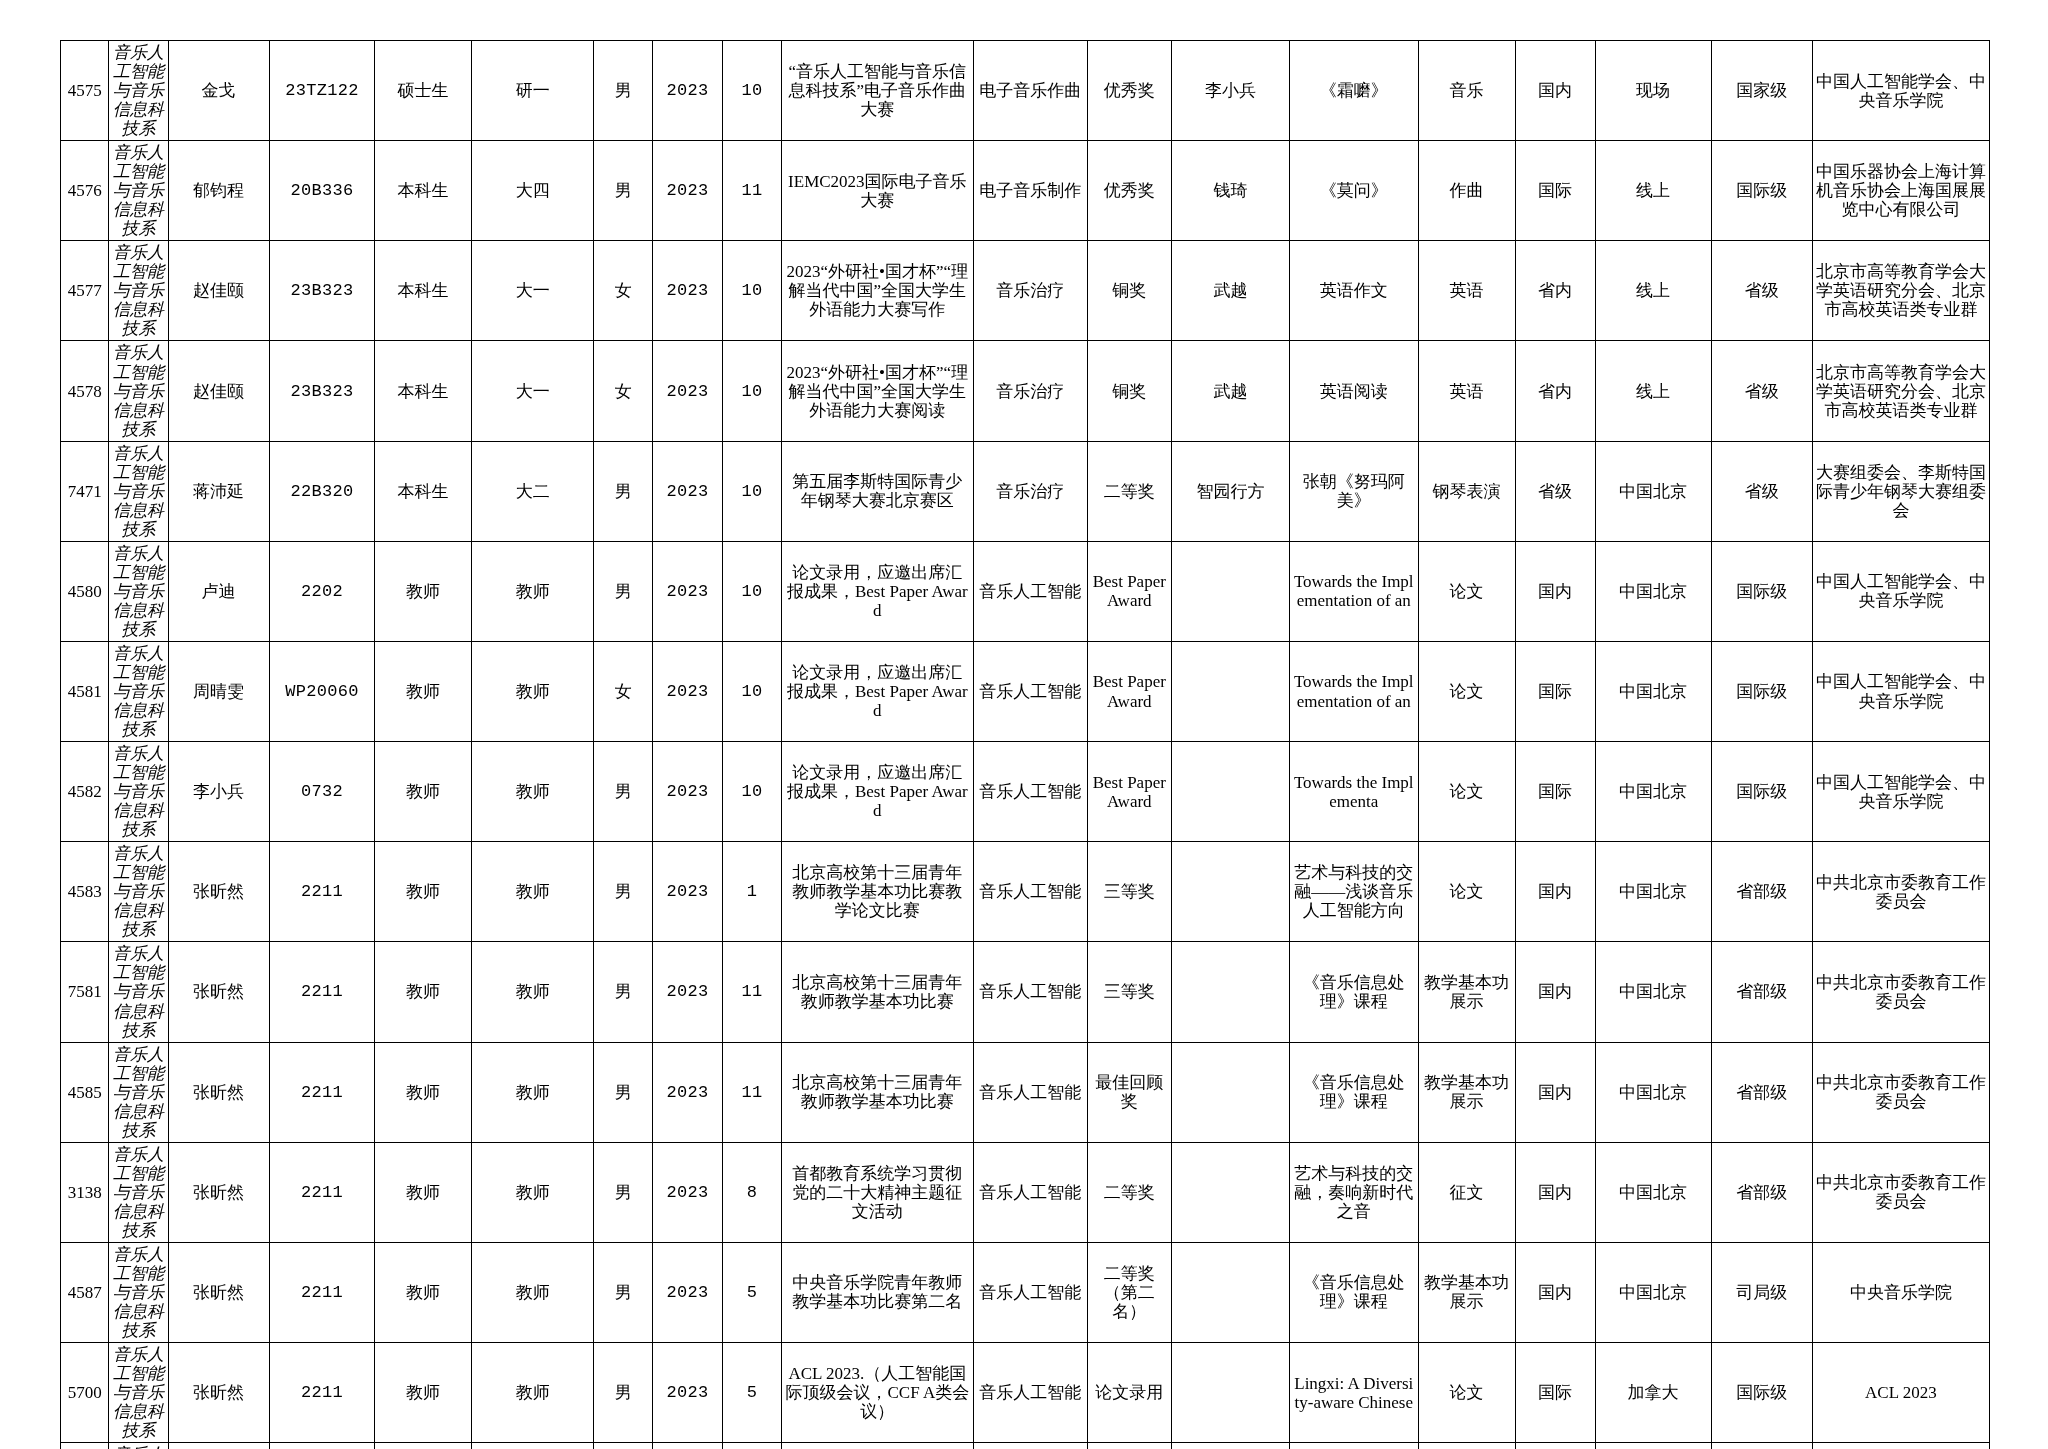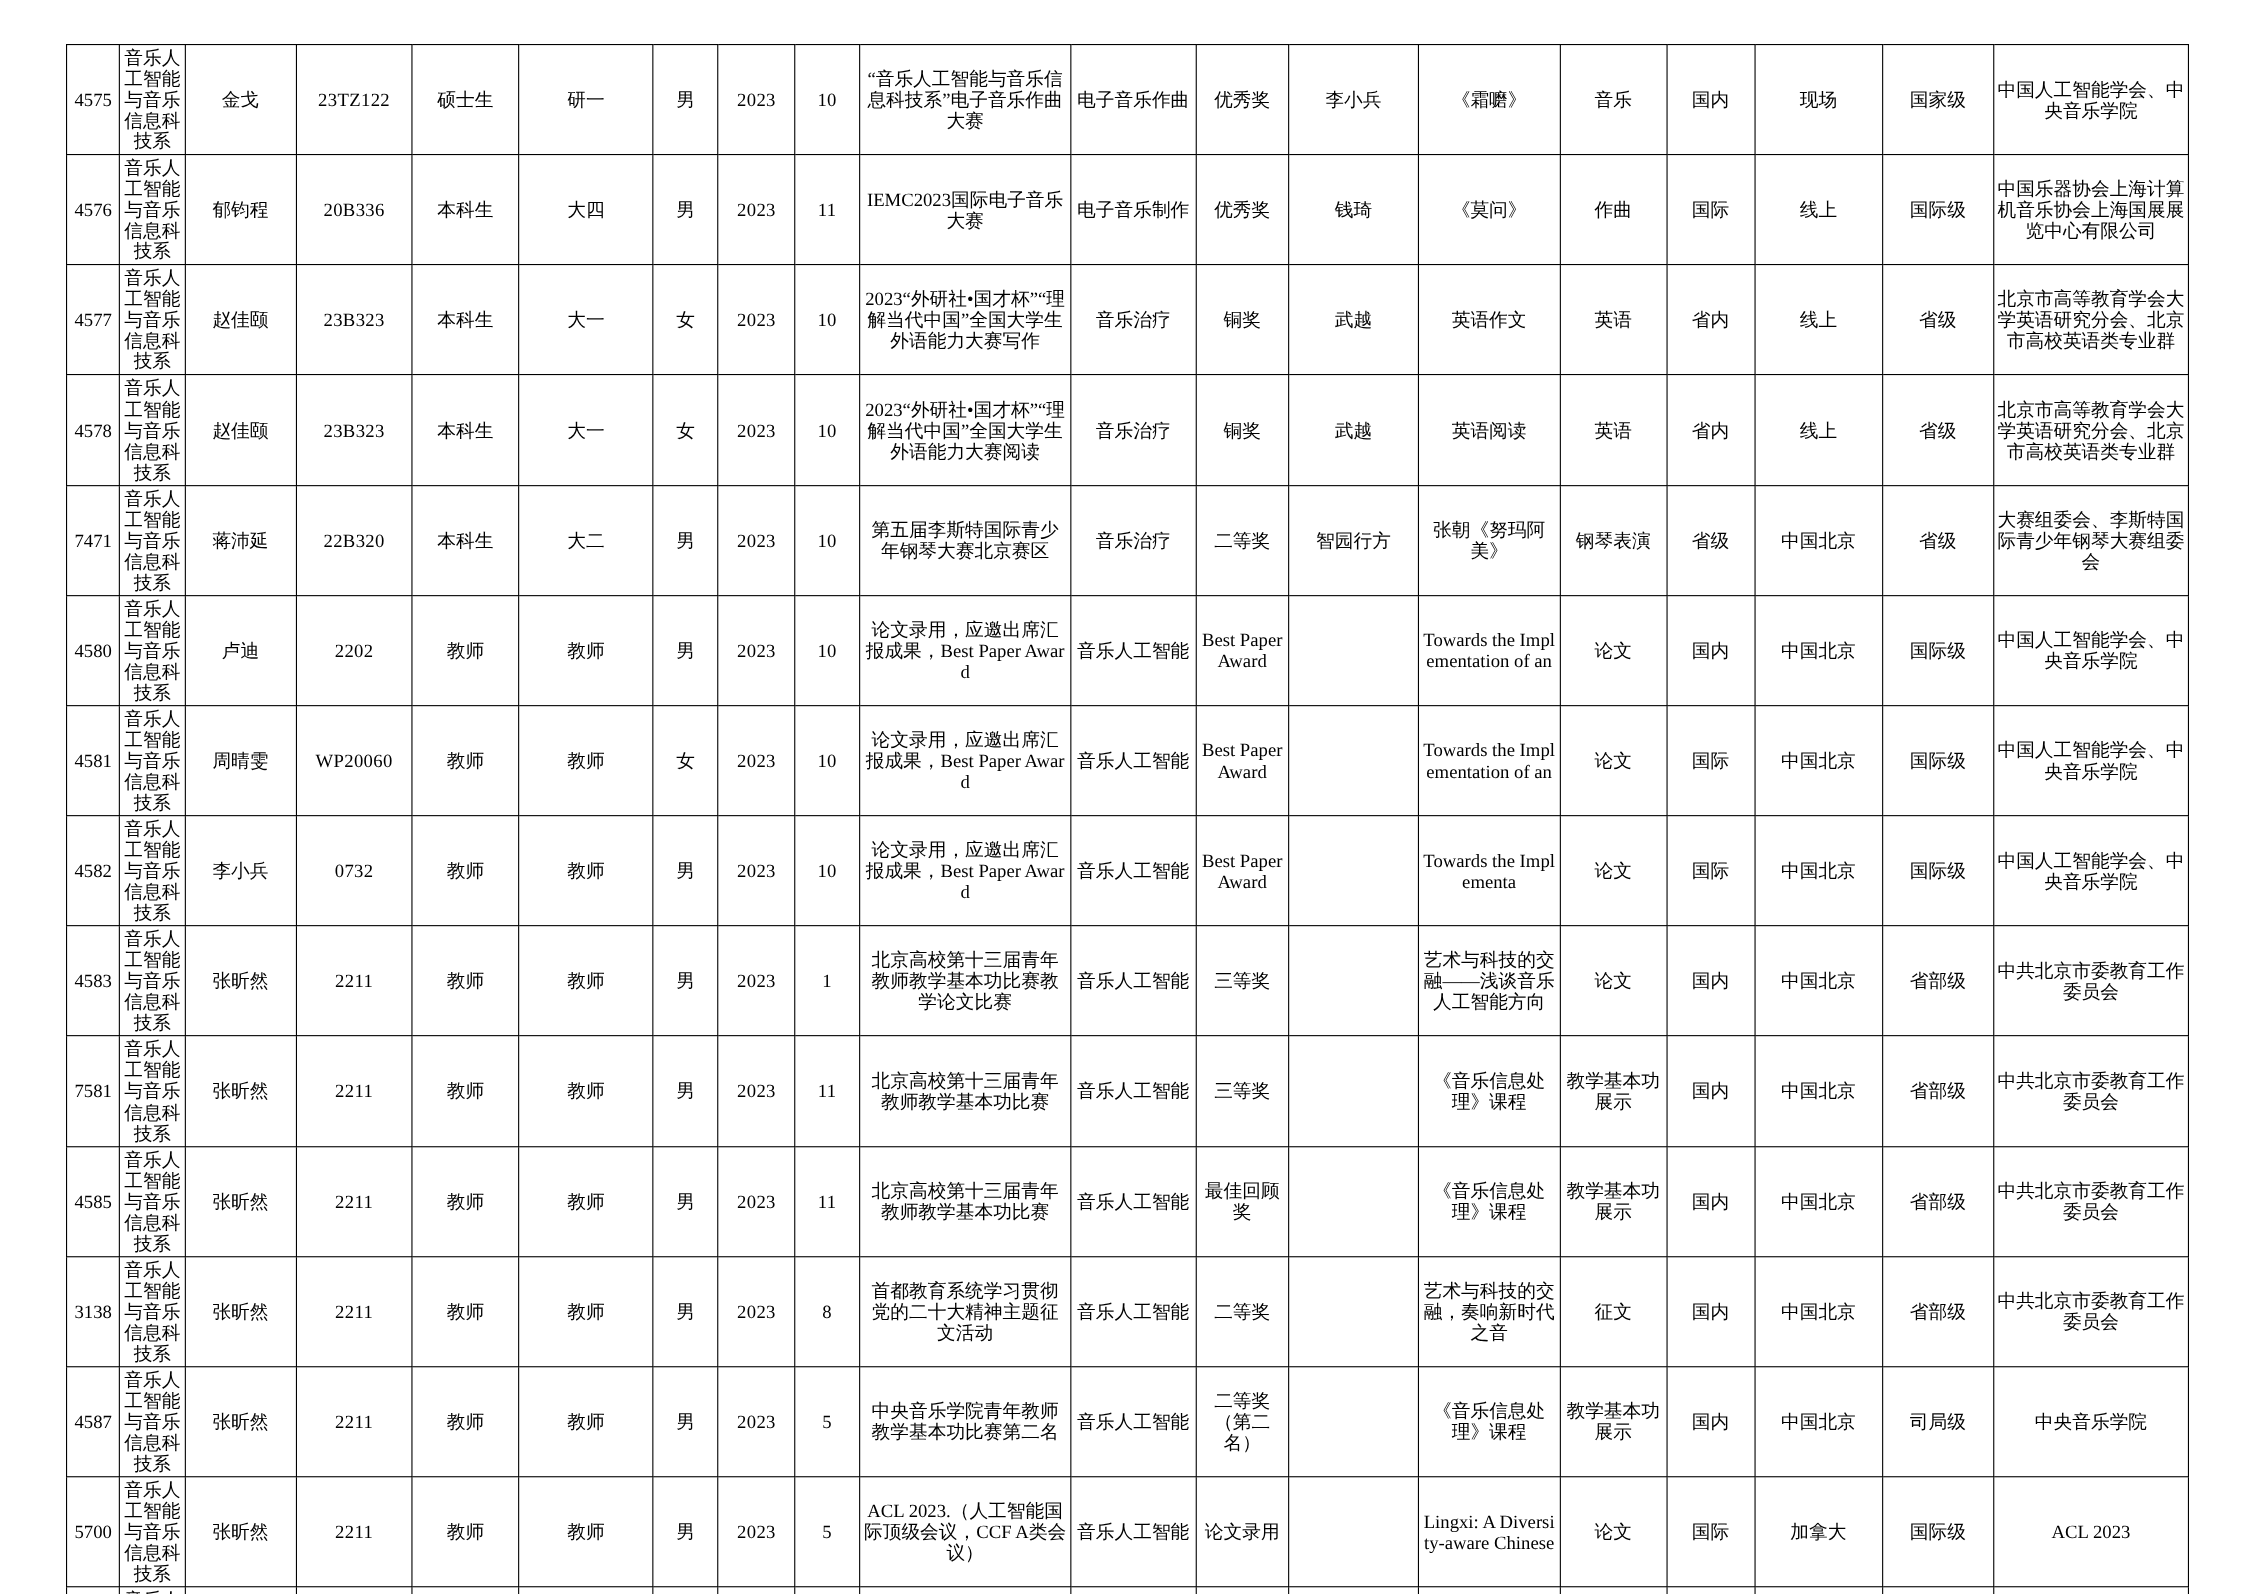--- a/index.html
+++ b/index.html
@@ -60,23 +60,24 @@
   tr.row { height: 68px; }
 
   .cell-clip {
     display: block;
     max-height: 100%;
     overflow: hidden;
   }
   .dept {
     font-size: 16px;
     line-height: 1.08;
+    font-style: italic;
   }
   .lat {
-    font-family: Liberation Serif, serif;
+    font-family: Liberation Mono, monospace;
     letter-spacing: 0.3px;
   }
 </style>
 </head>
 <body>
 
 <div id="sheet">
   <table class="grid">
     <colgroup>
       <col class="c0">

